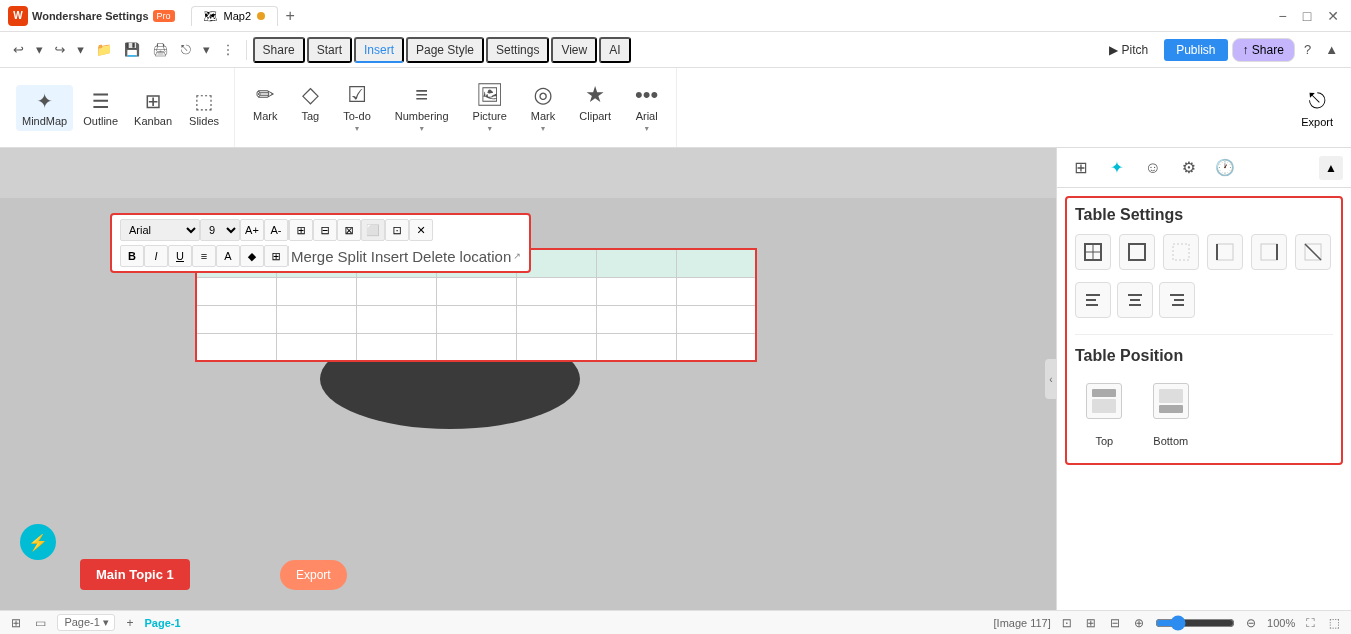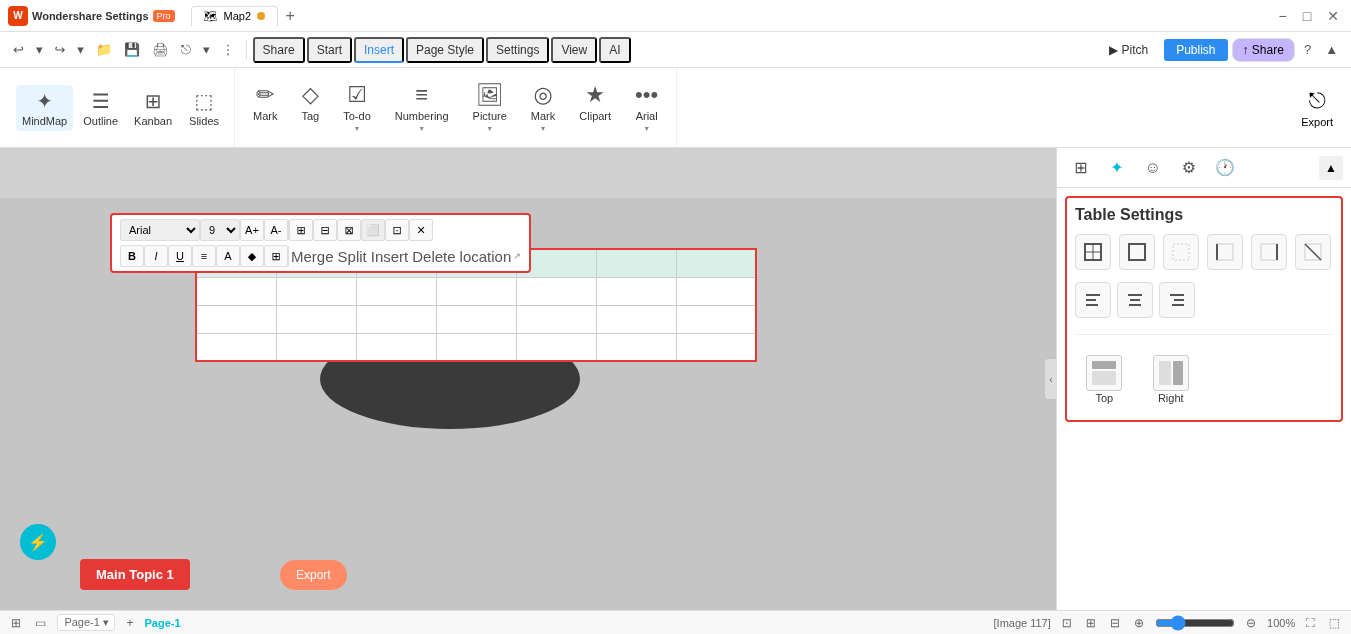--- a/index.html
+++ b/index.html
@@ -109,21 +109,21 @@
     .panel-tab.active { color: #00bcd4; }
     .panel-collapse-btn { margin-left: auto; width: 24px; height: 24px; border: none; background: #f0f0f0; cursor: pointer; border-radius: 3px; font-size: 12px; }
     .panel-section-title { font-size: 16px; font-weight: 600; color: #333; margin-bottom: 10px; }
     .table-settings-grid { display: grid; grid-template-columns: repeat(6, 1fr); gap: 6px; margin-bottom: 12px; }
     .ts-btn { width: 36px; height: 36px; border: 1px solid #ddd; background: #f9f9f9; cursor: pointer; border-radius: 4px; font-size: 16px; display: flex; align-items: center; justify-content: center; }
     .align-row { display: flex; gap: 6px; margin-bottom: 16px; }
     .align-btn { width: 36px; height: 36px; border: 1px solid #ddd; background: #f9f9f9; cursor: pointer; border-radius: 4px; font-size: 16px; display: flex; align-items: center; justify-content: center; }
 
     .panel-divider { height: 1px; background: #eee; margin: 0 0 12px 0; }
     .position-grid { display: grid; grid-template-columns: repeat(4, 1fr); gap: 8px; }
-    .pos-btn { display: flex; flex-direction: column; align-items: center; gap: 1px; cursor: pointer; padding: 6px; border-radius: 4px; border: 2px solid transparent; }
+    .pos-btn { display: flex; flex-direction: column; align-items: center; gap: 16px; cursor: pointer; padding: 6px; border-radius: 4px; border: 2px solid transparent; }
     .pos-btn.active { border: 2px solid #00bcd4; border-radius: 4px; }
     .pos-icon { width: 36px; height: 36px; border: 1px solid #ccc; background: #f9f9f9; border-radius: 3px; display: flex; align-items: center; justify-content: center; font-size: 14px; }
     .pos-label { font-size: 11px; color: #333; }
 
     
     .panel-border { border: 2px solid #e53935; border-radius: 4px; margin: 8px; padding: 8px; }
 
     
     .status-bar {
       height: 24px; background: #f8f8f8; border-top: 1px solid #e0e0e0;
@@ -467,43 +467,44 @@
           <svg width="20" height="20" viewBox="0 0 20 20">
               <line x1="3" y1="5" x2="17" y2="5" stroke="#555" stroke-width="2"></line>
               <line x1="7" y1="10" x2="17" y2="10" stroke="#555" stroke-width="2"></line>
               <line x1="5" y1="15" x2="17" y2="15" stroke="#555" stroke-width="2"></line>
             </svg>
         </button>
       </div>
 
       <div class="panel-divider"></div>
 
+      <div class="panel-section-title">Table Position</div>
       <div class="position-grid">
 
         <div class="pos-btn">
           <div class="pos-icon">
             <svg width="28" height="28" viewBox="0 0 28 28">
               <rect x="2" y="2" width="24" height="8" fill="#aaa" rx="1"></rect>
               <rect x="2" y="12" width="24" height="14" fill="#ddd" rx="1"></rect>
             </svg>
           </div>
           <span class="pos-label">Top</span>
         </div>
 
 
-
         <div class="pos-btn">
           <div class="pos-icon">
             <svg width="28" height="28" viewBox="0 0 28 28">
-              <rect x="2" y="2" width="12" height="24" fill="#ddd" rx="1"></rect>
-              <rect x="16" y="2" width="10" height="24" fill="#aaa" rx="1"></rect>
+              <rect x="2" y="2" width="24" height="14" fill="#ddd" rx="1"></rect>
+              <rect x="2" y="18" width="24" height="8" fill="#aaa" rx="1"></rect>
             </svg>
           </div>
-          <span class="pos-label">Right</span>
+          <span class="pos-label">Bottom</span>
         </div>
+
       </div>
     </div>
   </div>
 </div>
 
 <div class="status-bar">
   <div class="status-left">
     <button class="status-icon-btn">⊞</button>
     <button class="status-icon-btn">▭</button>
     <div class="status-page">

